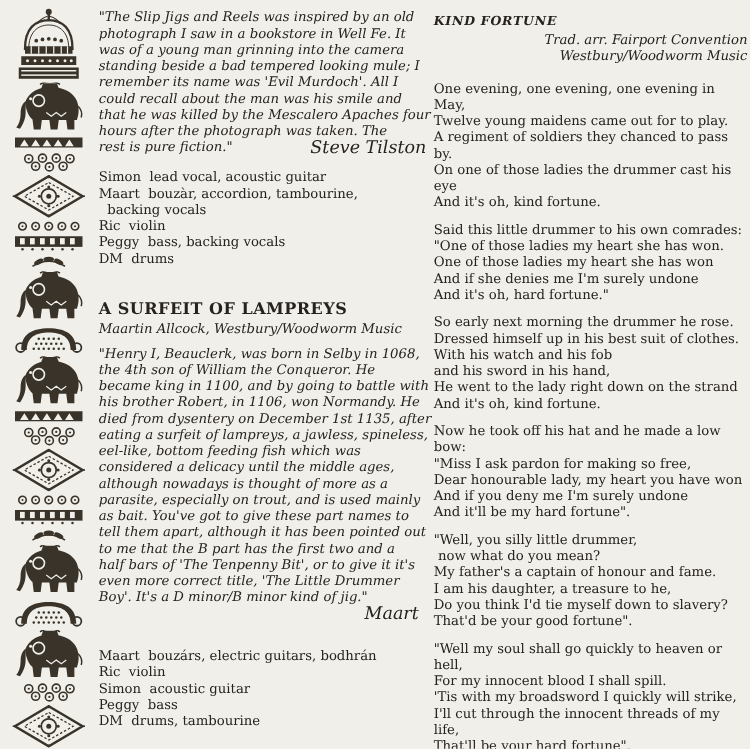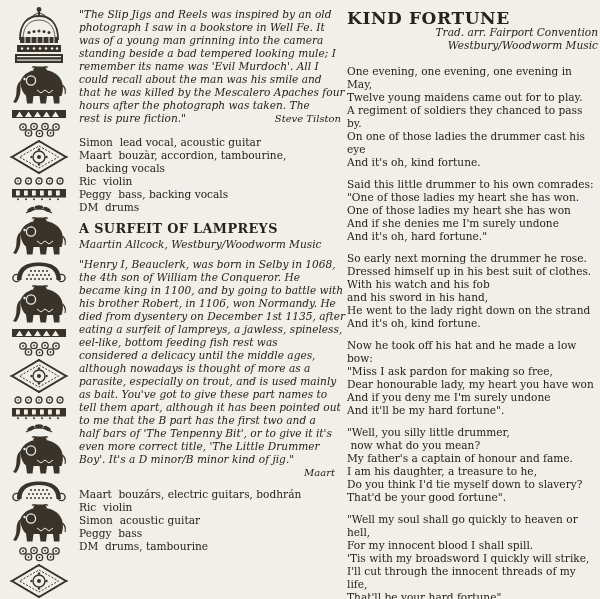--- a/index.html
+++ b/index.html
@@ -21,34 +21,34 @@
   }
   .stamp { flex:0 0 auto; margin:1px 0; opacity:.92; }
   .stamp svg { display:block; }
 
   
   .left-col  { position:absolute; left:79px;  top:8px;  width:266px; }
   .right-col { position:absolute; left:347px; top:10px; width:251px; }
 
   .line { white-space:pre-wrap; font-size:10.6px; line-height:13px; }
   .quote .line { font-style:italic; }
-  .attribution { text-align:right; font-style:italic; font-size:10px; line-height:13px; }
+  .attribution { text-align:right; font-style:italic; font-size:14px; line-height:13px; }
   .attr-inline { margin-top:-13px; padding-right:4px; }
   .attr-own-line { padding-right:10px; }
 
   .credits { margin-top:11px; }
-  .credits.second { margin-top:9px; }
+  .credits.second { margin-top:21px; }
 
   .section-title {
     font-weight:bold; font-size:12.8px; letter-spacing:.4px;
-    margin-top:7px; line-height:15px;
+    margin-top:26px; line-height:15px;
   }
   .section-credit { font-style:italic; font-size:10.6px; line-height:13px; margin-top:2px; margin-bottom:7px; }
 
-  .rc-title { font-weight:bold; font-size:17px; letter-spacing:.6px; line-height:16px; }
+  .rc-title { font-weight:bold; font-size:10px; letter-spacing:.6px; line-height:16px;font-style:italic; }
   .rc-sub .line { font-style:italic;text-align:right; }
   .stanza { margin-top:9px; }
   .stanza.first { margin-top:13px; }
 </style>
 </head>
 <body>
 
 <div class="page">
 
   <div class="border-strip">
@@ -451,21 +451,21 @@
     <div class="section-title">A SURFEIT OF LAMPREYS</div>
     <div class="section-credit">Maartin Allcock, Westbury/Woodworm Music</div>
 
     <div class="quote">
         <div class="line">"Henry I, Beauclerk, was born in Selby in 1068,</div>
         <div class="line">the 4th son of William the Conqueror. He</div>
         <div class="line">became king in 1100, and by going to battle with</div>
         <div class="line">his brother Robert, in 1106, won Normandy. He</div>
         <div class="line">died from dysentery on December 1st 1135, after</div>
         <div class="line">eating a surfeit of lampreys, a jawless, spineless,</div>
-        <div class="line">eel-like, bottom feeding fish rest was</div>
+        <div class="line">eel-like, bottom feeding fish which was</div>
         <div class="line">considered a delicacy until the middle ages,</div>
         <div class="line">although nowadays is thought of more as a</div>
         <div class="line">parasite, especially on trout, and is used mainly</div>
         <div class="line">as bait. You've got to give these part names to</div>
         <div class="line">tell them apart, although it has been pointed out</div>
         <div class="line">to me that the B part has the first two and a</div>
         <div class="line">half bars of 'The Tenpenny Bit', or to give it it's</div>
         <div class="line">even more correct title, 'The Little Drummer</div>
         <div class="line">Boy'. It's a D minor/B minor kind of jig."</div>
       </div>

